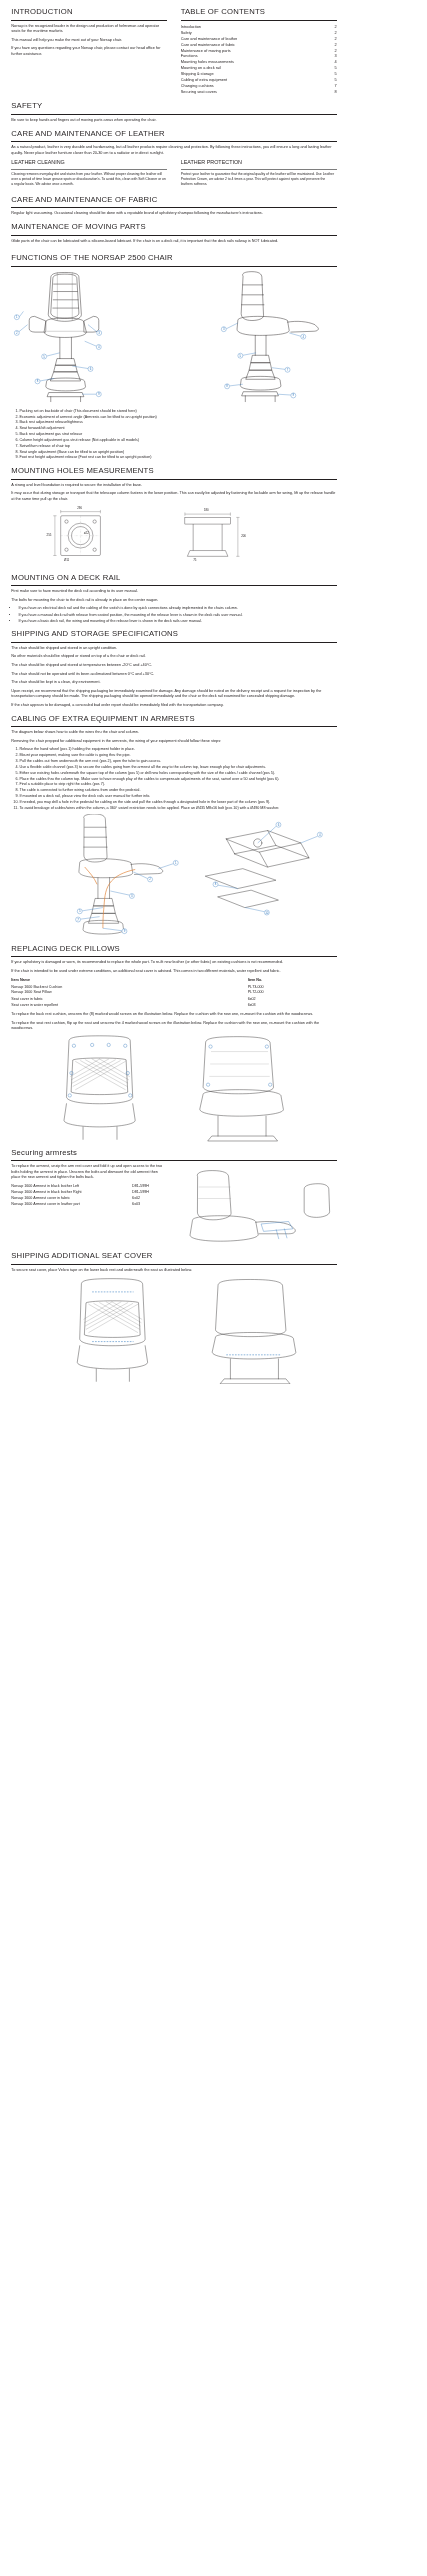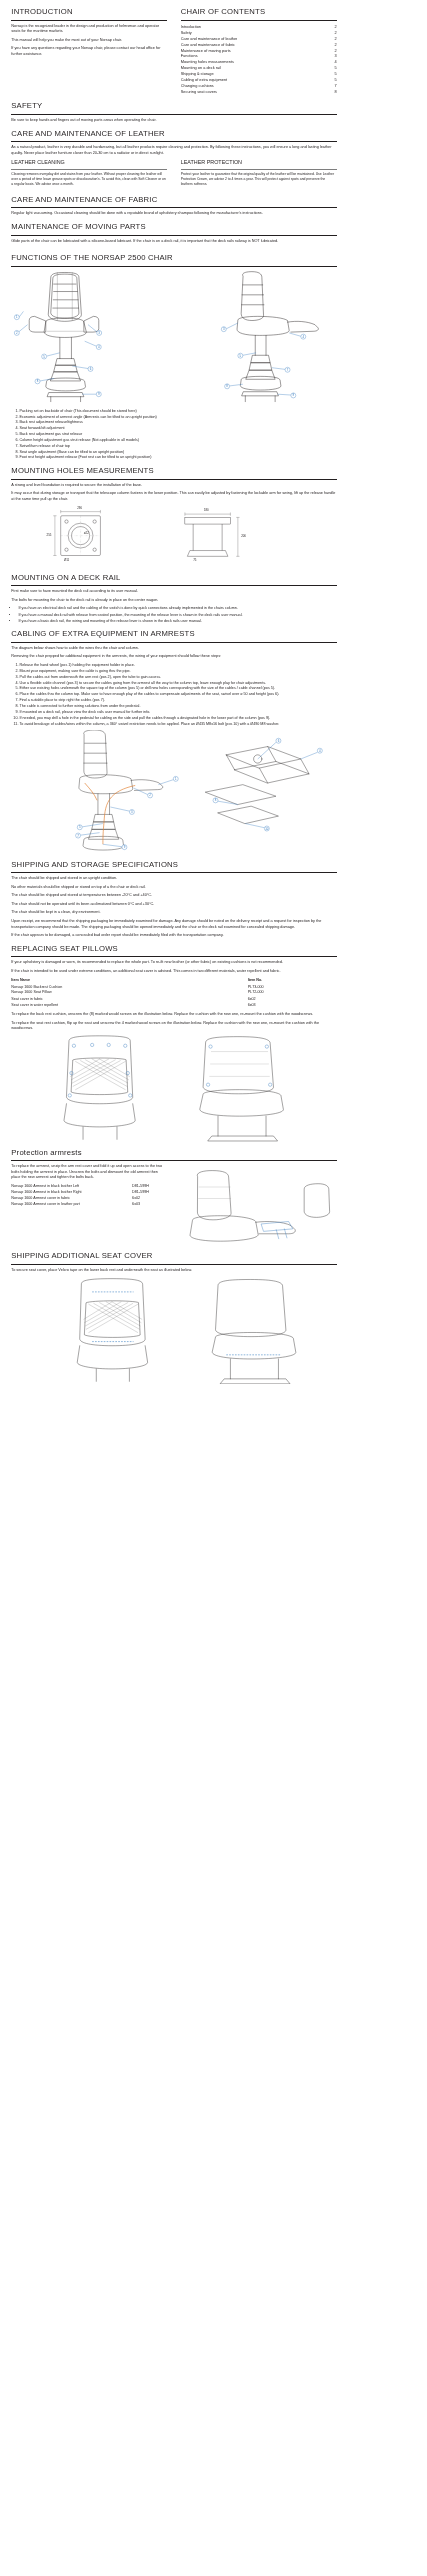--- a/index.html
+++ b/index.html
@@ -75,21 +75,21 @@
 
   <div class="cols2">
     <div>
       <h1 class="sec">INTRODUCTION</h1>
       <hr class="rule">
       <p class="small">Norsap is the recognized leader in the design and production of helmsman and operator seats for the maritime markets.</p>
       <p class="small">This manual will help you make the most out of your Norsap chair.</p>
       <p class="small">If you have any questions regarding your Norsap chair, please contact our head office for further assistance.</p>
     </div>
     <div>
-      <h1 class="sec">CHAIR OF CONTENTS</h1>
+      <h1 class="sec">TABLE OF CONTENTS</h1>
       <hr class="rule">
       <ul class="toc-list">
         <li>
             <span class="t">Introduction</span>
             <span class="p">2</span>
           </li>
         <li>
             <span class="t">Safety</span>
             <span class="p">2</span>
           </li>
@@ -339,20 +339,32 @@
     <p class="small">First make sure to have mounted the deck rail according to its user manual.</p>
     <p class="small">The bolts for mounting the chair to the deck rail is already in place on the center wagon.</p>
     <ul class="bul">
       <li>If you have an electrical deck rail and the cabling of the switch is done by quick connections already implemented in the chairs column.</li>
       <li>If you have a manual deck rail with release from seated position, the mounting of the release lever is shown in the deck rails user manual.</li>
       <li>If you have a basic deck rail, the wiring and mounting of the release lever is shown in the deck rails user manual.</li>
     </ul>
   </div>
 
   <div class="sec-block">
+    <h1 class="sec">SHIPPING AND STORAGE SPECIFICATIONS</h1>
+    <hr class="rule">
+    <p class="small">The chair should be shipped and stored in an upright condition.</p>
+    <p class="small">No other materials should be shipped or stored on top of a the chair or deck rail.</p>
+    <p class="small">The chair should be shipped and stored at temperatures between -20°C and +40°C.</p>
+    <p class="small">The chair should not be operated until its been acclimatized between 0°C and +30°C.</p>
+    <p class="small">The chair should be kept in a clean, dry environment.</p>
+    <p class="small">Upon receipt, we recommend that the shipping packaging be immediately examined for damage. Any damage should be noted on the delivery receipt and a request for inspection by the transportation company should be made. The shipping packaging should be opened immediately and the chair or the deck rail examined for concealed shipping damage.</p>
+    <p class="small">If the chair appears to be damaged, a concealed bad order report should be immediately filed with the transportation company.</p>
+  </div>
+
+  <div class="sec-block">
     <h1 class="sec">CABLING OF EXTRA EQUIPMENT IN ARMRESTS</h1>
     <hr class="rule">
     <p class="small">The diagram below shows how to cable the wires thru the chair and column.</p>
     <p class="small">Removing the chair prepped for additional equipment in the armrests, the wiring of your equipment should follow these steps:</p>
     <ol class="num">
       <li>Release the hand wheel (pos 1) holding the equipment holder in place.</li>
       <li>Mount your equipment, making sure the cable is going thru the pipe.</li>
       <li>Pull the cables out from underneath the arm rest (pos 2), open the tube to gain access.</li>
       <li>Use a flexible cable channel (pos 3) to secure the cables going from the armrest all the way to the column top, leave enough play for chair adjustments.</li>
       <li>Either use existing holes underneath the square top of the column (pos 5) or drill new holes corresponding with the size of the cables / cable channel (pos 5).</li>
@@ -425,33 +437,21 @@
               <text x="618" y="240.5" fill="#3a7ec0">10</text>
             <circle cx="746" cy="50" r="6" fill="#ffffff" stroke="#3a7ec0" stroke-width=".9"></circle>
               <text x="746" y="52.5" fill="#3a7ec0">4</text>
           </g>
         </svg>
       </div>
     </div>
   </div>
 
   <div class="sec-block">
-    <h1 class="sec">SHIPPING AND STORAGE SPECIFICATIONS</h1>
-    <hr class="rule">
-    <p class="small">The chair should be shipped and stored in an upright condition.</p>
-    <p class="small">No other materials should be shipped or stored on top of a the chair or deck rail.</p>
-    <p class="small">The chair should be shipped and stored at temperatures between -20°C and +40°C.</p>
-    <p class="small">The chair should not be operated until its been acclimatized between 0°C and +30°C.</p>
-    <p class="small">The chair should be kept in a clean, dry environment.</p>
-    <p class="small">Upon receipt, we recommend that the shipping packaging be immediately examined for damage. Any damage should be noted on the delivery receipt and a request for inspection by the transportation company should be made. The shipping packaging should be opened immediately and the chair or the deck rail examined for concealed shipping damage.</p>
-    <p class="small">If the chair appears to be damaged, a concealed bad order report should be immediately filed with the transportation company.</p>
-  </div>
-
-  <div class="sec-block">
-    <h1 class="sec">REPLACING SEAT PILLOWS</h1>
+    <h1 class="sec">REPLACING DECK PILLOWS</h1>
     <hr class="rule">
     <p class="small">If your upholstery is damaged or worn, its recommended to replace the whole part. To re-fit new leather (or other fabric) on existing cushions is not recommended.</p>
     <p class="small">If the chair is intended to be used under extreme conditions, an additional seat cover is advised. This comes in two different materials, water repellent and fabric.</p>
 
     <table class="parts">
       <tbody>
           <tr>
         <th>Item Name</th>
         <th>Item No.</th>
       </tr>
@@ -516,21 +516,21 @@
               <circle cx="618" cy="28" r="4"></circle>
             <circle cx="476" cy="120" r="4"></circle>
               <circle cx="626" cy="120" r="4"></circle>
           </g>
         </svg>
       </div>
     </div>
   </div>
 
   <div class="sec-block">
-    <h1 class="sec">Protection armrests</h1>
+    <h1 class="sec">Securing armrests</h1>
     <hr class="rule">
 
     <div class="cols2">
       <div>
         <p class="small">To replace the armrest, unzip the arm rest cover and fold it up and open access to the two bolts holding the armrest in place. Unscrew the bolts and dismount the old armrest then place the new armrest and tighten the bolts back.</p>
         <table class="parts">
           <tbody>
               <tr>
             <td>Norsap 1600 Armrest in black leather Left</td>
             <td>D81-599H</td>

